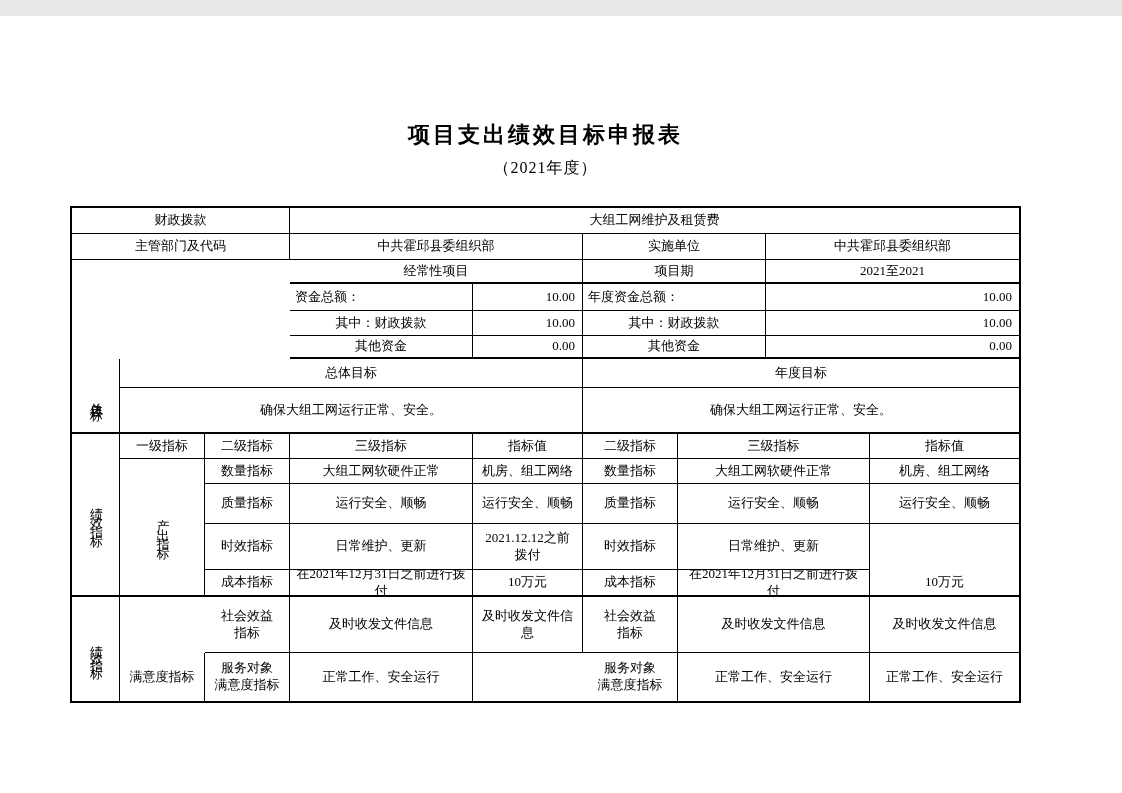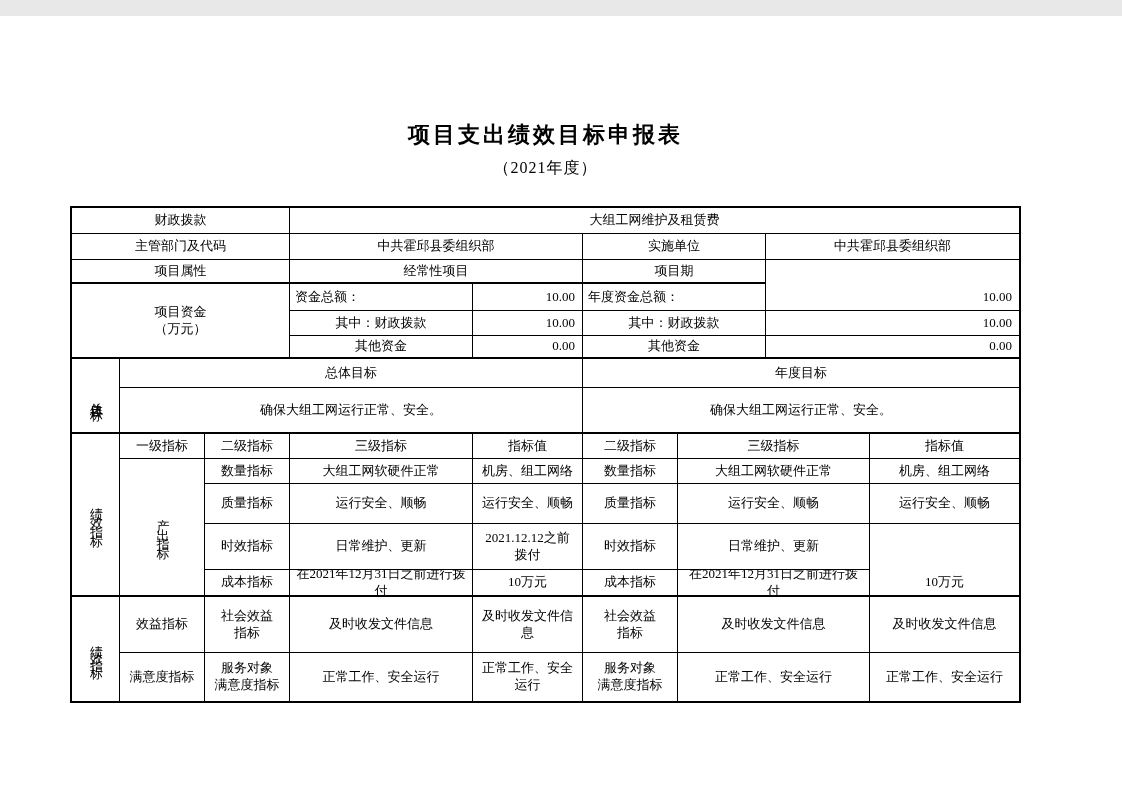--- a/index.html
+++ b/index.html
@@ -54,26 +54,24 @@
   <div class="form-grid">
 
     <div class="c" style="grid-area:1/1/2/4">财政拨款</div>
     <div class="c" style="grid-area:2/1/3/4">主管部门及代码</div>
 
     <div class="c nr" style="grid-area:1/4/2/10">大组工网维护及租赁费</div>
     <div class="c" style="grid-area:2/4/3/6">中共霍邱县委组织部</div>
     <div class="c" style="grid-area:2/6/3/8">实施单位</div>
     <div class="c nr" style="grid-area:2/8/3/10">中共霍邱县委组织部</div>
 
-    <div class="c b2" style="grid-area:3/1/4/4">项目属性</div>
     <div class="c b2" style="grid-area:3/6/4/8">项目期</div>
     <div class="c b2" style="grid-area:3/4/4/6">经常性项目</div>
+    <div class="c b2 nr" style="grid-area:3/8/4/10">2021至2021</div>
 
-    <div class="c b2" style="grid-area:4/1/7/4">项目资金
-（万元）</div>
     <div class="c lab" style="grid-area:4/4/5/5">资金总额：</div>
     <div class="c num" style="grid-area:4/5/5/6">10.00</div>
     <div class="c lab" style="grid-area:4/6/5/8">年度资金总额：</div>
     <div class="c num nr" style="grid-area:4/8/5/10">10.00</div>
 
     <div class="c" style="grid-area:5/4/6/5">其中：财政拨款</div>
     <div class="c num" style="grid-area:5/5/6/6">10.00</div>
     <div class="c" style="grid-area:5/6/6/8">其中：财政拨款</div>
     <div class="c num nr" style="grid-area:5/8/6/10">10.00</div>
 
@@ -124,36 +122,33 @@
     <div class="c b2" style="grid-area:13/4/14/5">在2021年12月31日之前进行拨
 付</div>
     <div class="c b2" style="grid-area:13/5/14/6">10万元</div>
     <div class="c b2" style="grid-area:13/6/14/7">成本指标</div>
     <div class="c b2" style="grid-area:13/7/14/9">在2021年12月31日之前进行拨
 付</div>
     <div class="c b2 nr" style="grid-area:13/9/14/10">10万元</div>
 
     <div class="c vert vs7 nb" style="grid-area:14/1/16/2">绩效指标</div>
 
-    <div class="c" style="grid-area:14/2/15/3">效益指标</div>
     <div class="c" style="grid-area:14/3/15/4">社会效益
 指标</div>
     <div class="c" style="grid-area:14/4/15/5">及时收发文件信息</div>
     <div class="c" style="grid-area:14/5/15/6">及时收发文件信
 息</div>
     <div class="c" style="grid-area:14/6/15/7">社会效益
 指标</div>
     <div class="c" style="grid-area:14/7/15/9">及时收发文件信息</div>
     <div class="c nr" style="grid-area:14/9/15/10">及时收发文件信息</div>
 
     <div class="c nb" style="grid-area:15/2/16/3">满意度指标</div>
     <div class="c nb" style="grid-area:15/3/16/4">服务对象
 满意度指标</div>
     <div class="c nb" style="grid-area:15/4/16/5">正常工作、安全运行</div>
-    <div class="c nb" style="grid-area:15/5/16/6">正常工作、安全
-运行</div>
     <div class="c nb" style="grid-area:15/6/16/7">服务对象
 满意度指标</div>
     <div class="c nb" style="grid-area:15/7/16/9">正常工作、安全运行</div>
     <div class="c nb nr" style="grid-area:15/9/16/10">正常工作、安全运行</div>
 
   </div>
 </div>
 
 </body></html>

